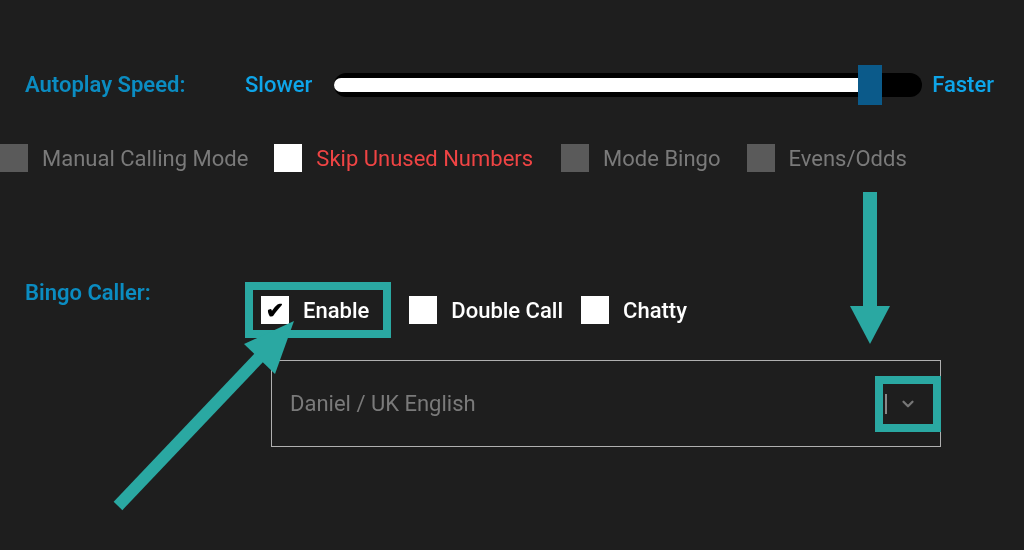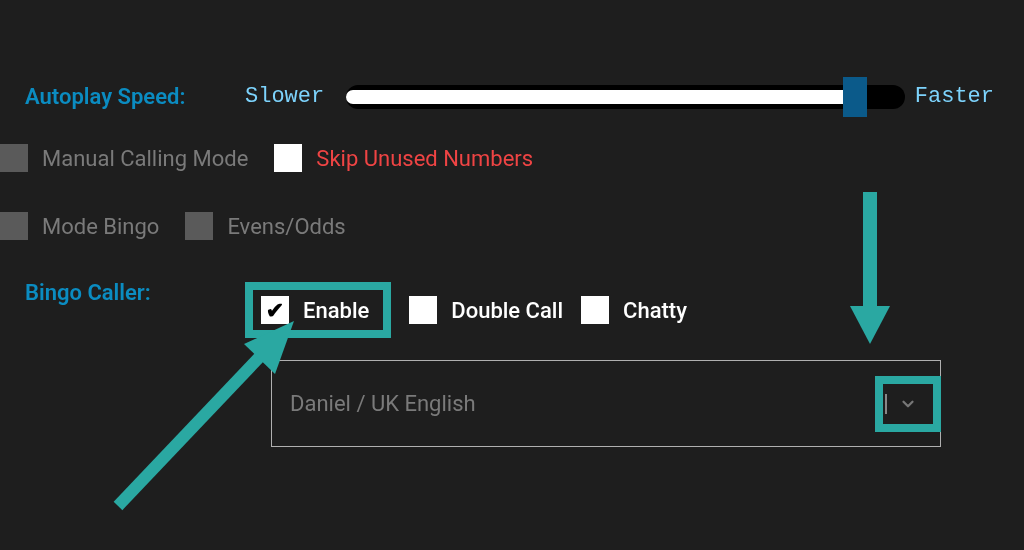--- a/index.html
+++ b/index.html
@@ -23,40 +23,40 @@
       flex-shrink: 0;
       padding-left: 25px;
       padding-top: 0;
     }
     .content {
       flex: 1;
       padding-right: 30px;
     }
 
     
-    .autoplay { position: absolute; top: 84px; left: 0; right: 0; display: flex; align-items: flex-start; }
+    .autoplay { position: absolute; top: 72px; left: 0; right: 0; display: flex; align-items: flex-start; }
     .autoplay .content { display: flex; align-items: center; gap: 18px; }
-    .slider-label { color: #7dd3fc; font-weight: 500; font-family: Liberation Mono, monospace; }
+    .slider-label { color: #0ea5e9; font-weight: 500; }
     .slider-wrap { position: relative; flex: 1; display: flex; align-items: center; margin: 0 4px; }
     .slider-track-bg {
       position: absolute; height: 24px; background: #000; border-radius: 12px;
       left: 0; right: -12px;
     }
     .slider-track-fill {
       position: relative; height: 14px; background: #fff; border-radius: 7px;
       width: 94%;
     }
     .slider-thumb {
       position: absolute; left: 93%; top: 50%; transform: translate(-50%, -50%);
       width: 24px; height: 40px; background: #0b5a8a;
     }
 
     
     .gameplay { position: absolute; top: 140px; left: 0; right: 0; }
-    .gameplay .content { display: flex; flex-direction: column; gap: 40px; padding-top: 4px; }
+    .gameplay .content { display: flex; flex-direction: row; gap: 28px; padding-top: 4px; }
     .opt-row { display: flex; gap: 26px; flex-wrap: wrap; }
     .opt { display: inline-flex; align-items: center; gap: 14px; }
     .checkbox { width: 28px; height: 28px; display: inline-flex; align-items: center; justify-content: center; flex-shrink: 0; }
     .checkbox.grey { background: #5a5a5a; }
     .checkbox.white { background: #fff; }
     .opt-label { color: #7a7a7a; }
     .opt-label.active { color: #ef4444; font-weight: 400; }
 
     
     .caller { position: absolute; top: 280px; left: 0; right: 0; }

